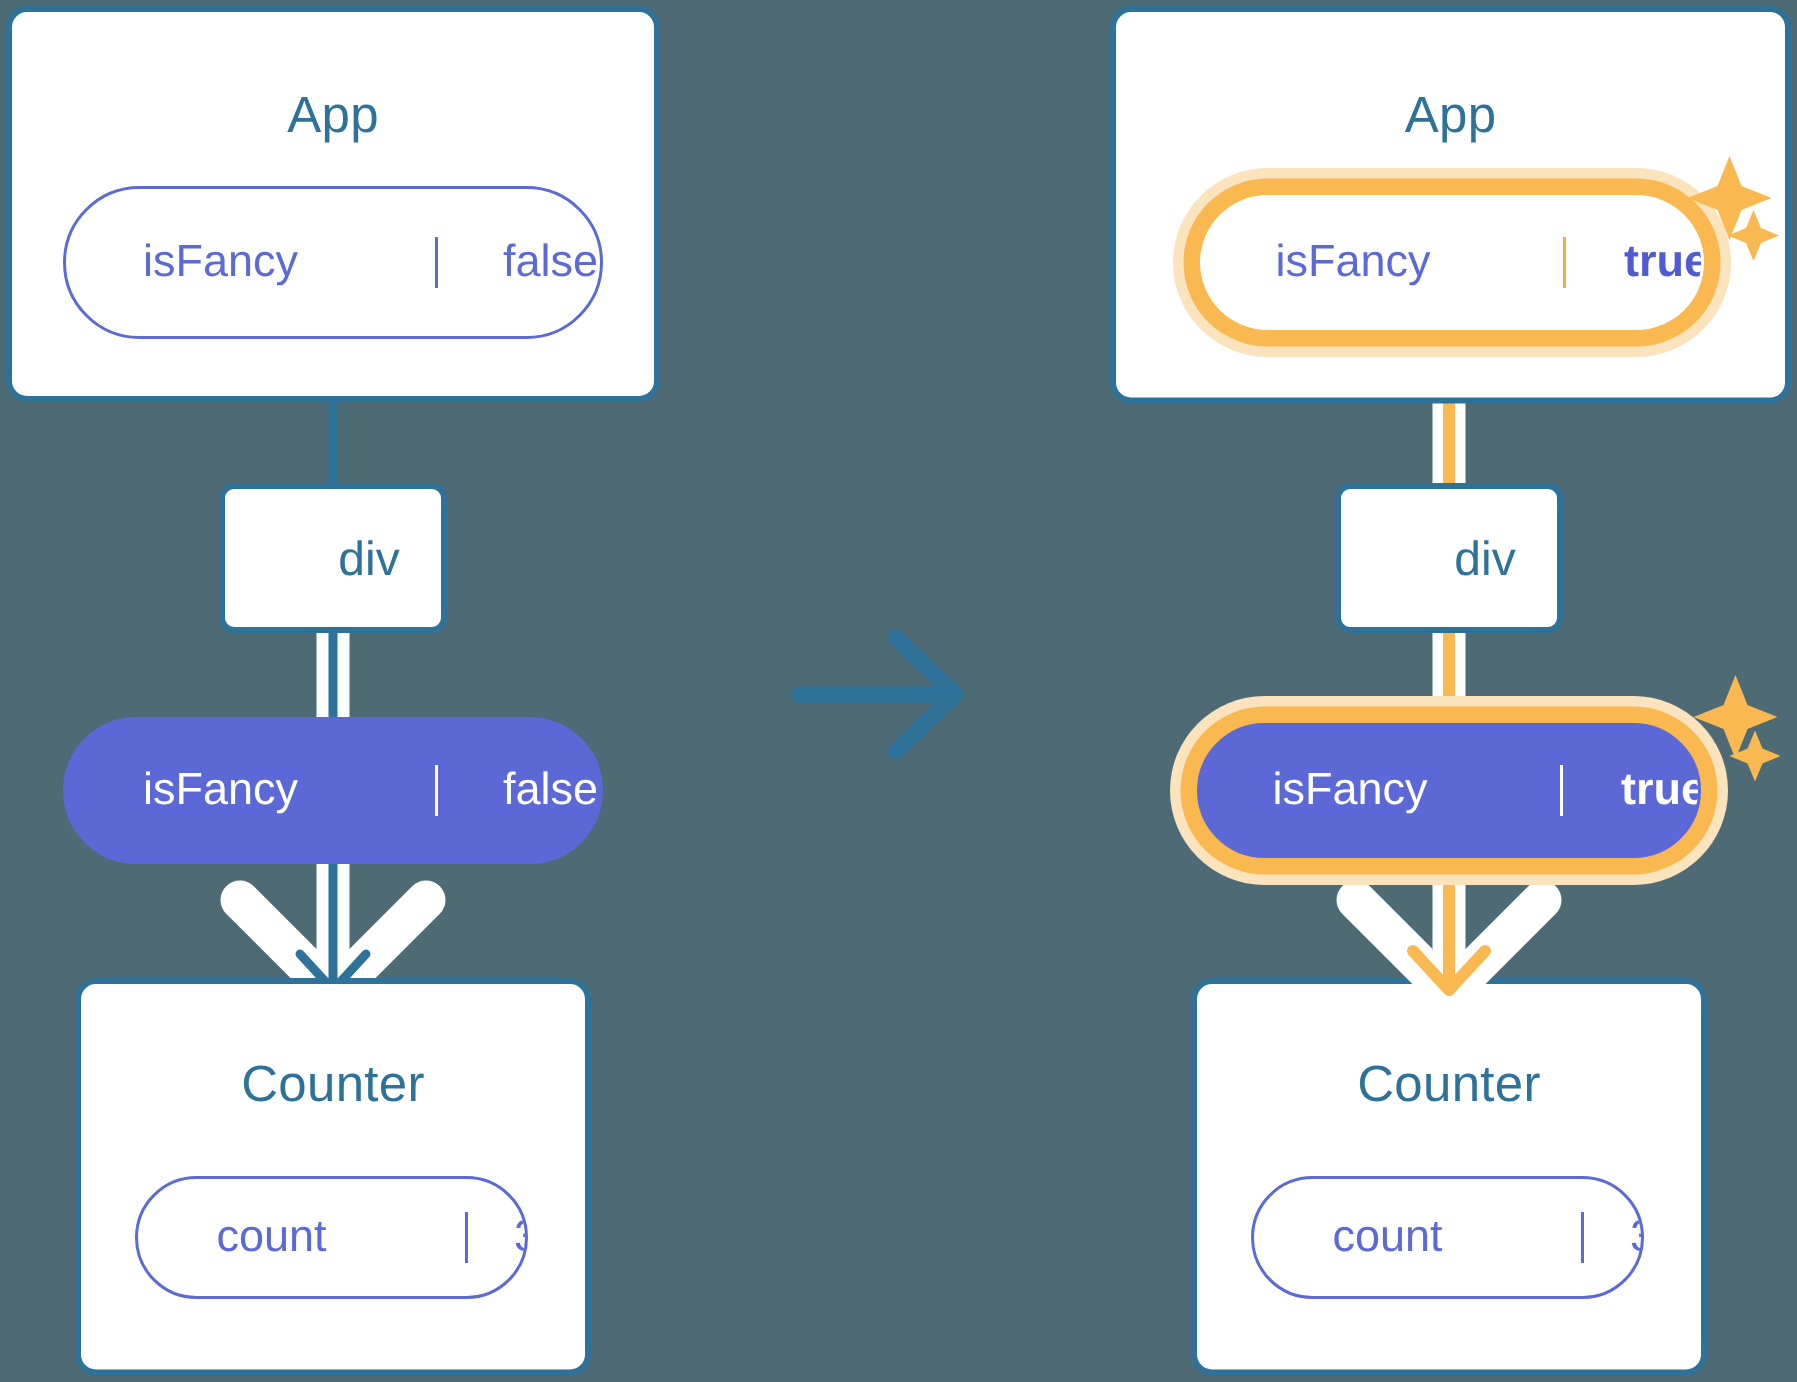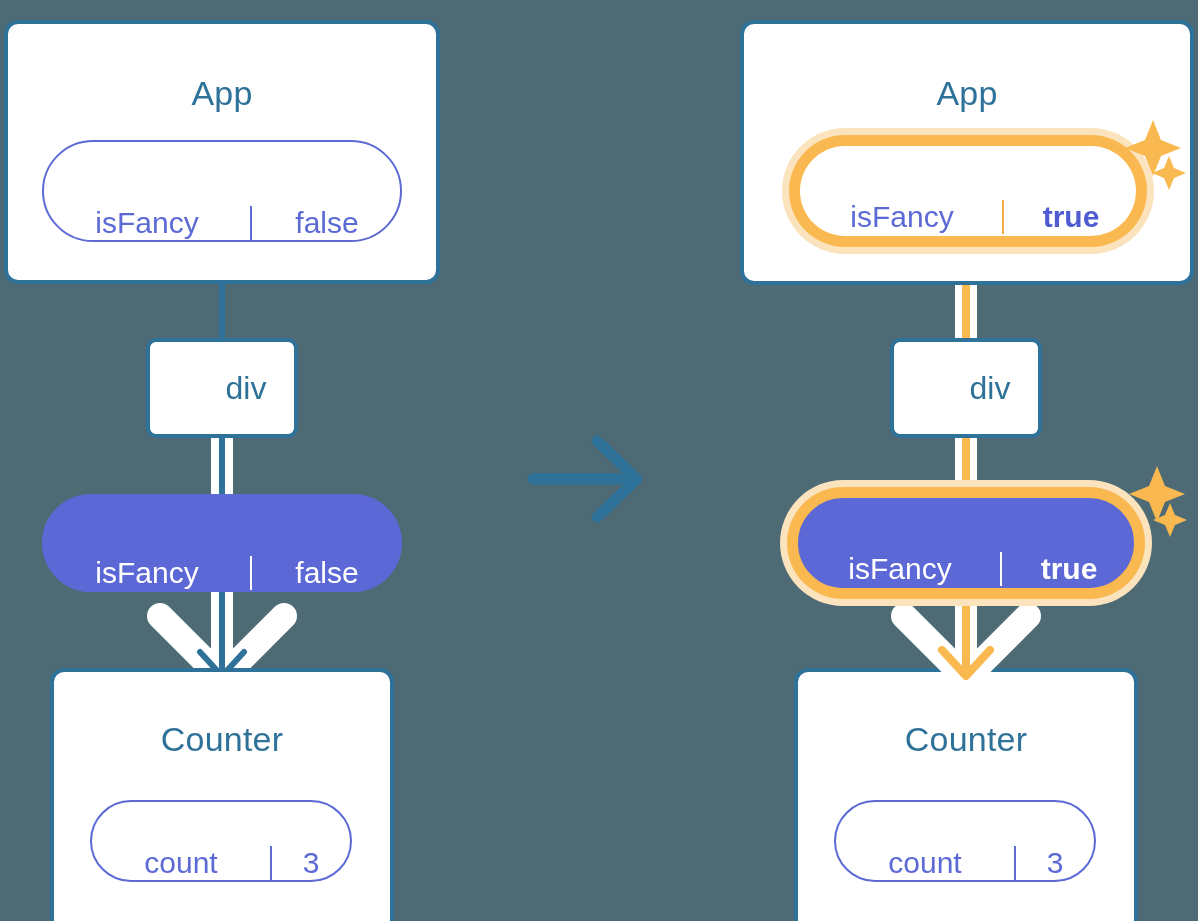--- a/index.html
+++ b/index.html
@@ -4,21 +4,21 @@
 <title>State propagation diagram</title>
 <style>
   html,body{margin:0;padding:0;}
   body{
     width:1198px;height:921px;
     background:#4d6a75;
     font-family:"Liberation Sans",sans-serif;
     overflow:hidden;
     position:relative;
   }
-  #stage{position:absolute;left:0;top:16px;width:1198px;height:708px;}
+  #stage{position:absolute;left:0;top:0;width:1198px;height:708px;}
   svg.layer{position:absolute;left:0;top:0;width:1198px;height:921px;overflow:visible;}
 
   
   .cbox{
     position:absolute;
     background:#ffffff;
     border:4px solid #2f7299;
     border-radius:14px;
     box-sizing:border-box;
   }
@@ -42,32 +42,32 @@
     color:#2f7299;
     font-size:32px;
   }
   .divbox span{position:relative;z-index:3;margin-left:48px;}
 
   
   .pill{
     position:absolute;
     box-sizing:border-box;
     display:flex;
-    align-items:flex-end;
+    align-items:center;
     border-radius:999px;
     overflow:hidden;
   }
   .pill .cell{
     display:flex;align-items:center;justify-content:center;
     font-size:30px;
     white-space:nowrap;
     box-sizing:border-box;
   }
   .pill .cell.k{flex:0 0 auto;}
-  .pill .cell.v{flex:0 0 auto;}
+  .pill .cell.v{flex:0 0 auto;margin-left:40px;}
 
   
   .pill.outline{
     border:2px solid #5c6ad6;
     background:transparent;
   }
   .pill.outline .cell{color:#5c6ad6;}
   .pill.outline .cell.v{border-left:2px solid #5c6ad6;}
 
   

